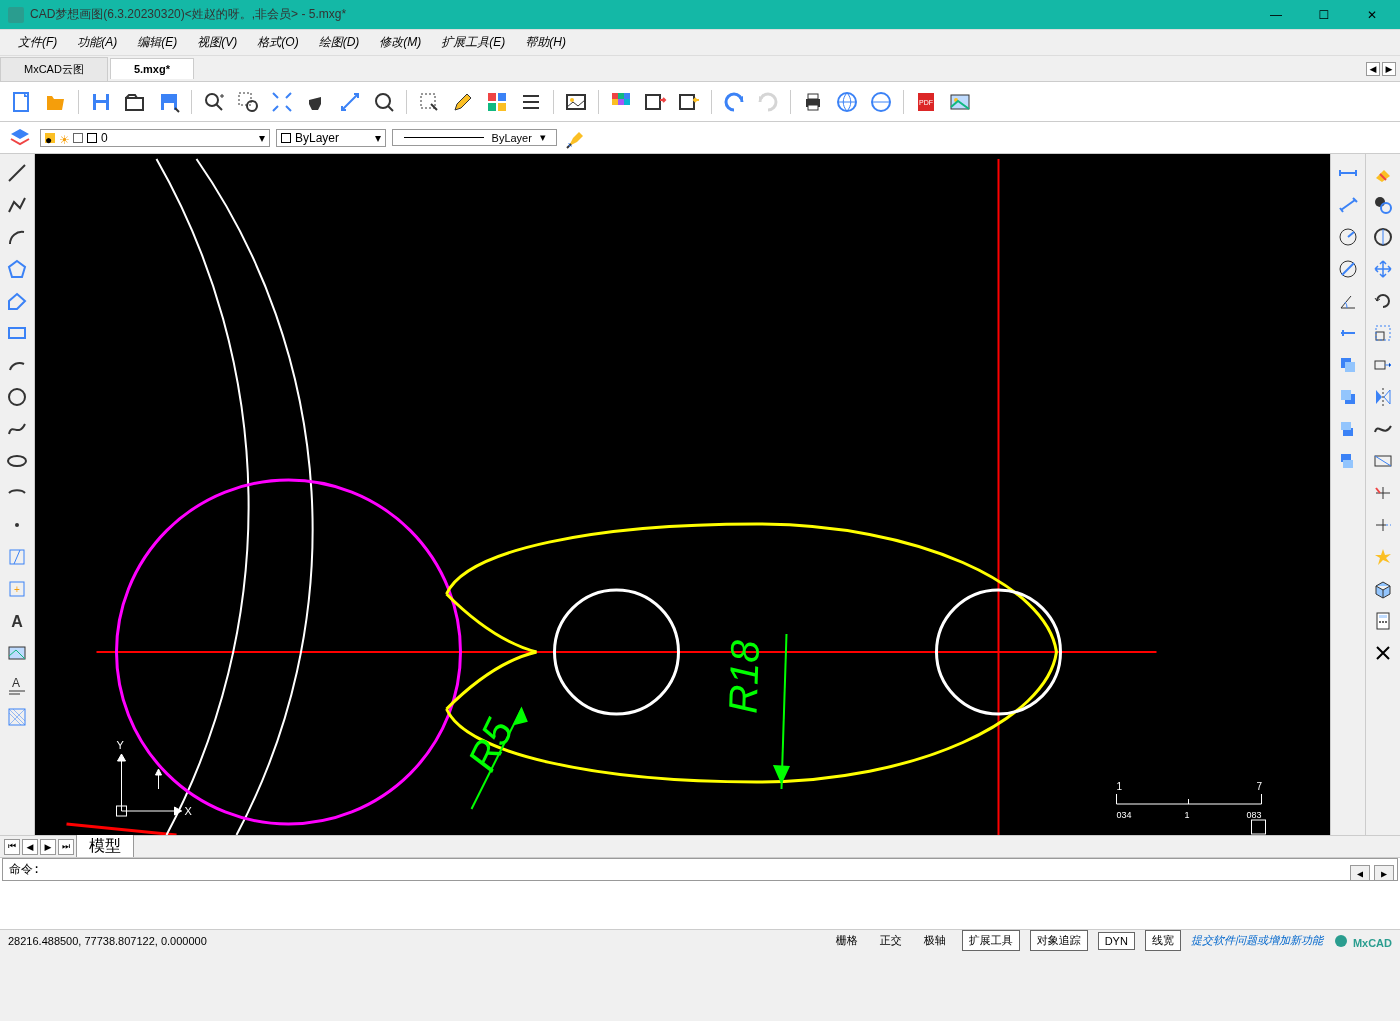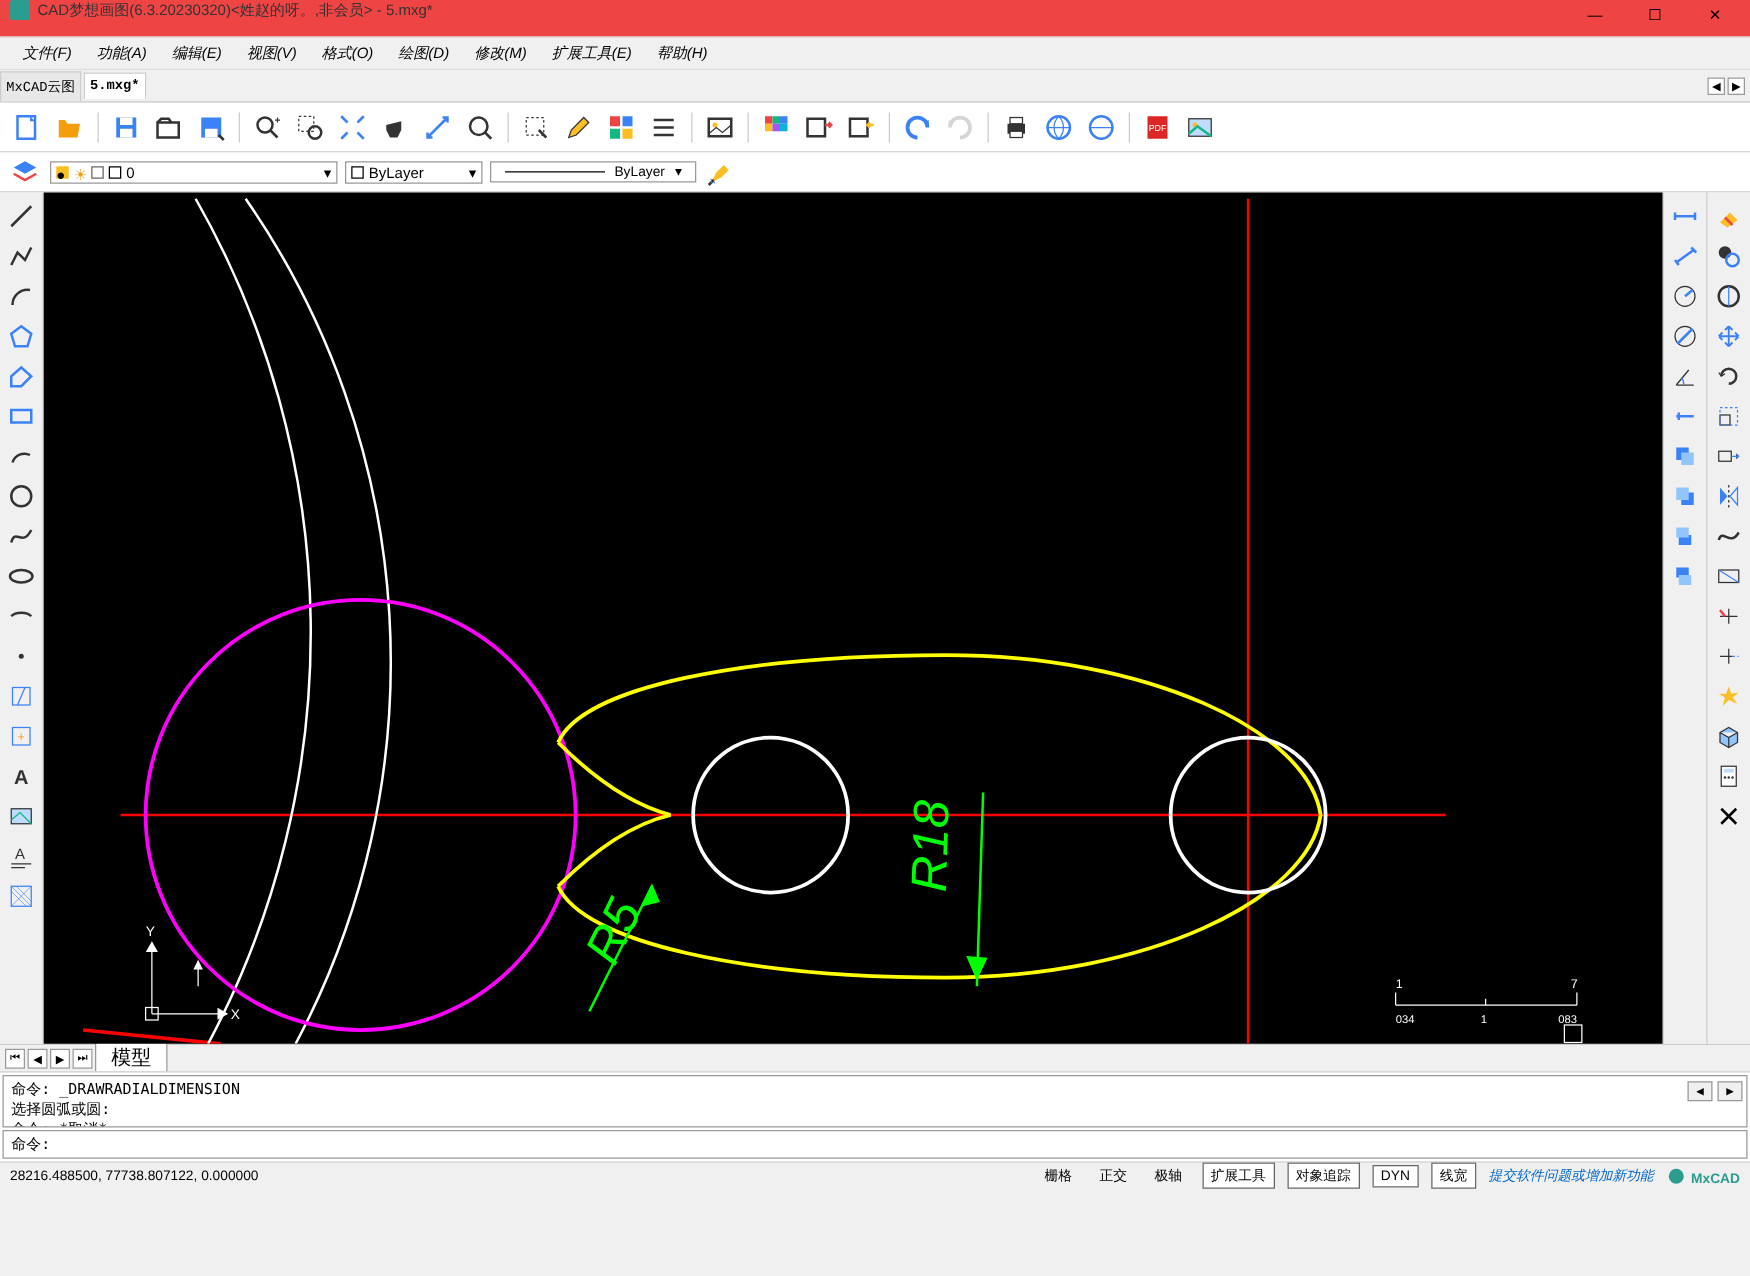--- a/index.html
+++ b/index.html
@@ -1,25 +1,25 @@
 <!DOCTYPE html>
 <html><head>
 <meta charset="utf-8">
 <style>
 * { margin: 0; padding: 0; box-sizing: border-box; }
 body { font-family: "Microsoft YaHei", "SimSun", sans-serif; font-size: 12px; background: #f0f0f0; width: 1400px; height: 1021px; overflow: hidden; position: relative; }
-.titlebar { height: 30px; background: #ef4444; display: flex; align-items: flex-start; padding: 0 8px; border-bottom: 1px solid #ddd; }
+.titlebar { height: 30px; background: #14b8a6; display: flex; align-items: center; padding: 0 8px; border-bottom: 1px solid #ddd; }
 .titlebar .icon { width: 16px; height: 16px; background: #2a9d8f; border-radius: 2px; margin-right: 6px; }
 .titlebar .title { flex: 1; font-size: 12px; color: #333; }
 .titlebar .controls { display: flex; gap: 8px; }
 .titlebar .controls .btn { width: 40px; height: 24px; display: flex; align-items: center; justify-content: center; cursor: pointer; }
 .menubar { height: 26px; background: #f0f0f0; display: flex; align-items: center; padding: 0 8px; border-bottom: 1px solid #ddd; }
 .menubar .item { padding: 0 10px; height: 100%; display: flex; align-items: center; cursor: pointer; font-style: italic; }
 .tabbar { height: 26px; background: #f0f0f0; display: flex; align-items: center; border-bottom: 1px solid #ccc; position: relative; }
-.tabbar .tab { padding: 4px 4px; background: #e8e8e8; border: 1px solid #ccc; border-bottom: none; margin-right: 2px; cursor: pointer; font-size: 11px; font-family: Liberation Mono, monospace; }
+.tabbar .tab { padding: 4px 23px; background: #e8e8e8; border: 1px solid #ccc; border-bottom: none; margin-right: 2px; cursor: pointer; font-size: 11px; }
 .tabbar .tab.active { background: #fff; font-weight: bold; text-align: center; }
 .tabbar .tabnav { position: absolute; right: 4px; display: flex; gap: 2px; }
 .tabbar .tabnav .nbtn { width: 14px; height: 14px; border: 1px solid #999; background: #fff; font-size: 9px; display: flex; align-items: center; justify-content: center; cursor: pointer; }
 .toolbar { height: 40px; background: #fff; display: flex; align-items: center; padding: 0 6px; border-bottom: 1px solid #ccc; gap: 2px; }
 .toolbar .tbtn { width: 32px; height: 32px; display: flex; align-items: center; justify-content: center; cursor: pointer; border-radius: 3px; }
 .toolbar .sep { width: 1px; height: 24px; background: #ccc; margin: 0 4px; }
 .layerbar { height: 32px; background: #fff; display: flex; align-items: center; padding: 0 6px; border-bottom: 1px solid #ccc; gap: 6px; }
 .layerbar .lbtn { width: 28px; height: 28px; display: flex; align-items: center; justify-content: center; cursor: pointer; }
 .workarea { position: relative; height: 681px; display: flex; }
 .left-tools, .right-tools, .right-tools2 { background: #f0f0f0; display: flex; flex-direction: column; gap: 2px; padding: 4px 2px; border-right: 1px solid #ccc; }
@@ -618,25 +618,20 @@
 
 <div class="bottom-tabs">
   <div class="nbtn">⏮</div>
   <div class="nbtn">◀</div>
   <div class="nbtn">▶</div>
   <div class="nbtn">⏭</div>
   <div class="btab">模型</div>
 </div>
 
 <div class="cmdpanel" style="position:relative">
-  <div class="cmdhistory">
-    <div>命令: _DRAWRADIALDIMENSION</div>
-    <div>  选择圆弧或圆:</div>
-    <div>命令:  *取消*</div>
-  </div>
   <div class="cmdline">
     <span class="prompt">命令:</span>
     <input type="text" style="">
   </div>
   <div class="cmdnav">
     <div class="nbtn">◀</div>
     <div class="nbtn">▶</div>
   </div>
 </div>
 

